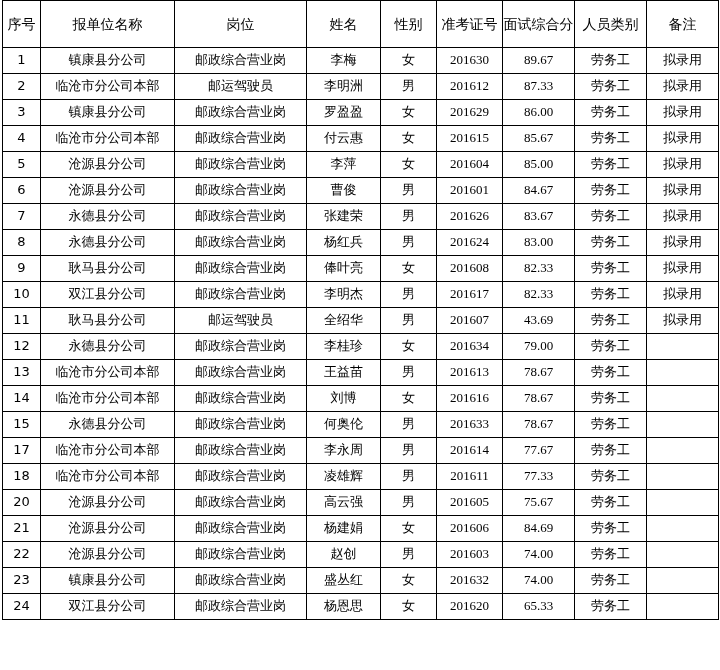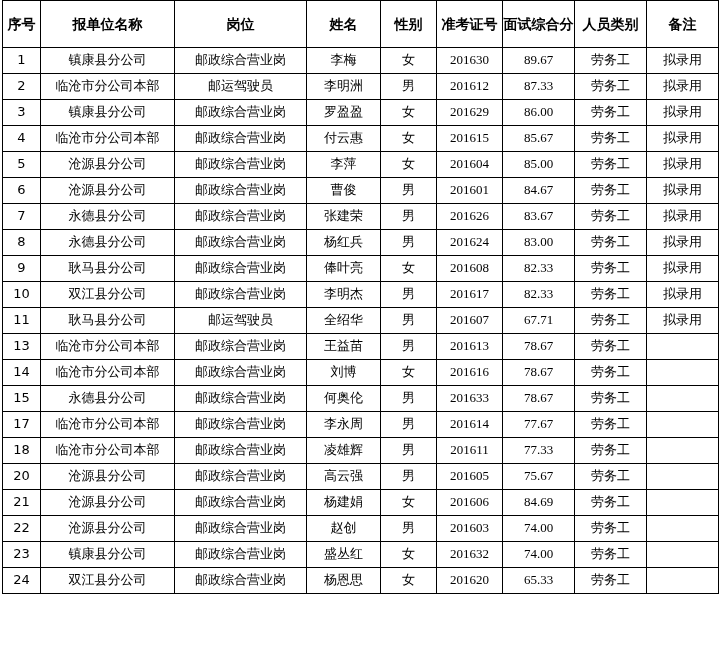--- a/index.html
+++ b/index.html
@@ -29,21 +29,21 @@
     text-align: center;
     vertical-align: middle;
     color: #000000;
     font-weight: normal;
     padding: 0;
   }
   table.grid th {
     height: 46px;
     font-size: 14px;
     line-height: 1.15;
-    font-weight: bold;
+    font-weight: normal;
   }
   table.grid td {
     height: 25px;
     font-size: 13px;
     line-height: 1.1;
   }
   
   col.c-idx    { width: 38px; }
   col.c-unit   { width: 134px; }
   col.c-post   { width: 132px; }
@@ -216,23 +216,34 @@
           <td>劳务工</td>
           <td>拟录用</td>
         </tr>
         <tr>
           <td class="cell-idx">11</td>
           <td>耿马县分公司</td>
           <td>邮运驾驶员</td>
           <td>全绍华</td>
           <td>男</td>
           <td class="num">201607</td>
-          <td class="num">67.71</td>
-          <td>劳务工</td>
-          <td>拟录用</td>
+          <td class="num">43.69</td>
+          <td>劳务工</td>
+          <td>拟录用</td>
+        </tr>
+        <tr>
+          <td class="cell-idx">12</td>
+          <td>永德县分公司</td>
+          <td>邮政综合营业岗</td>
+          <td>李桂珍</td>
+          <td>女</td>
+          <td class="num">201634</td>
+          <td class="num">79.00</td>
+          <td>劳务工</td>
+          <td></td>
         </tr>
         <tr>
           <td class="cell-idx">13</td>
           <td>临沧市分公司本部</td>
           <td>邮政综合营业岗</td>
           <td>王益苗</td>
           <td>男</td>
           <td class="num">201613</td>
           <td class="num">78.67</td>
           <td>劳务工</td>

